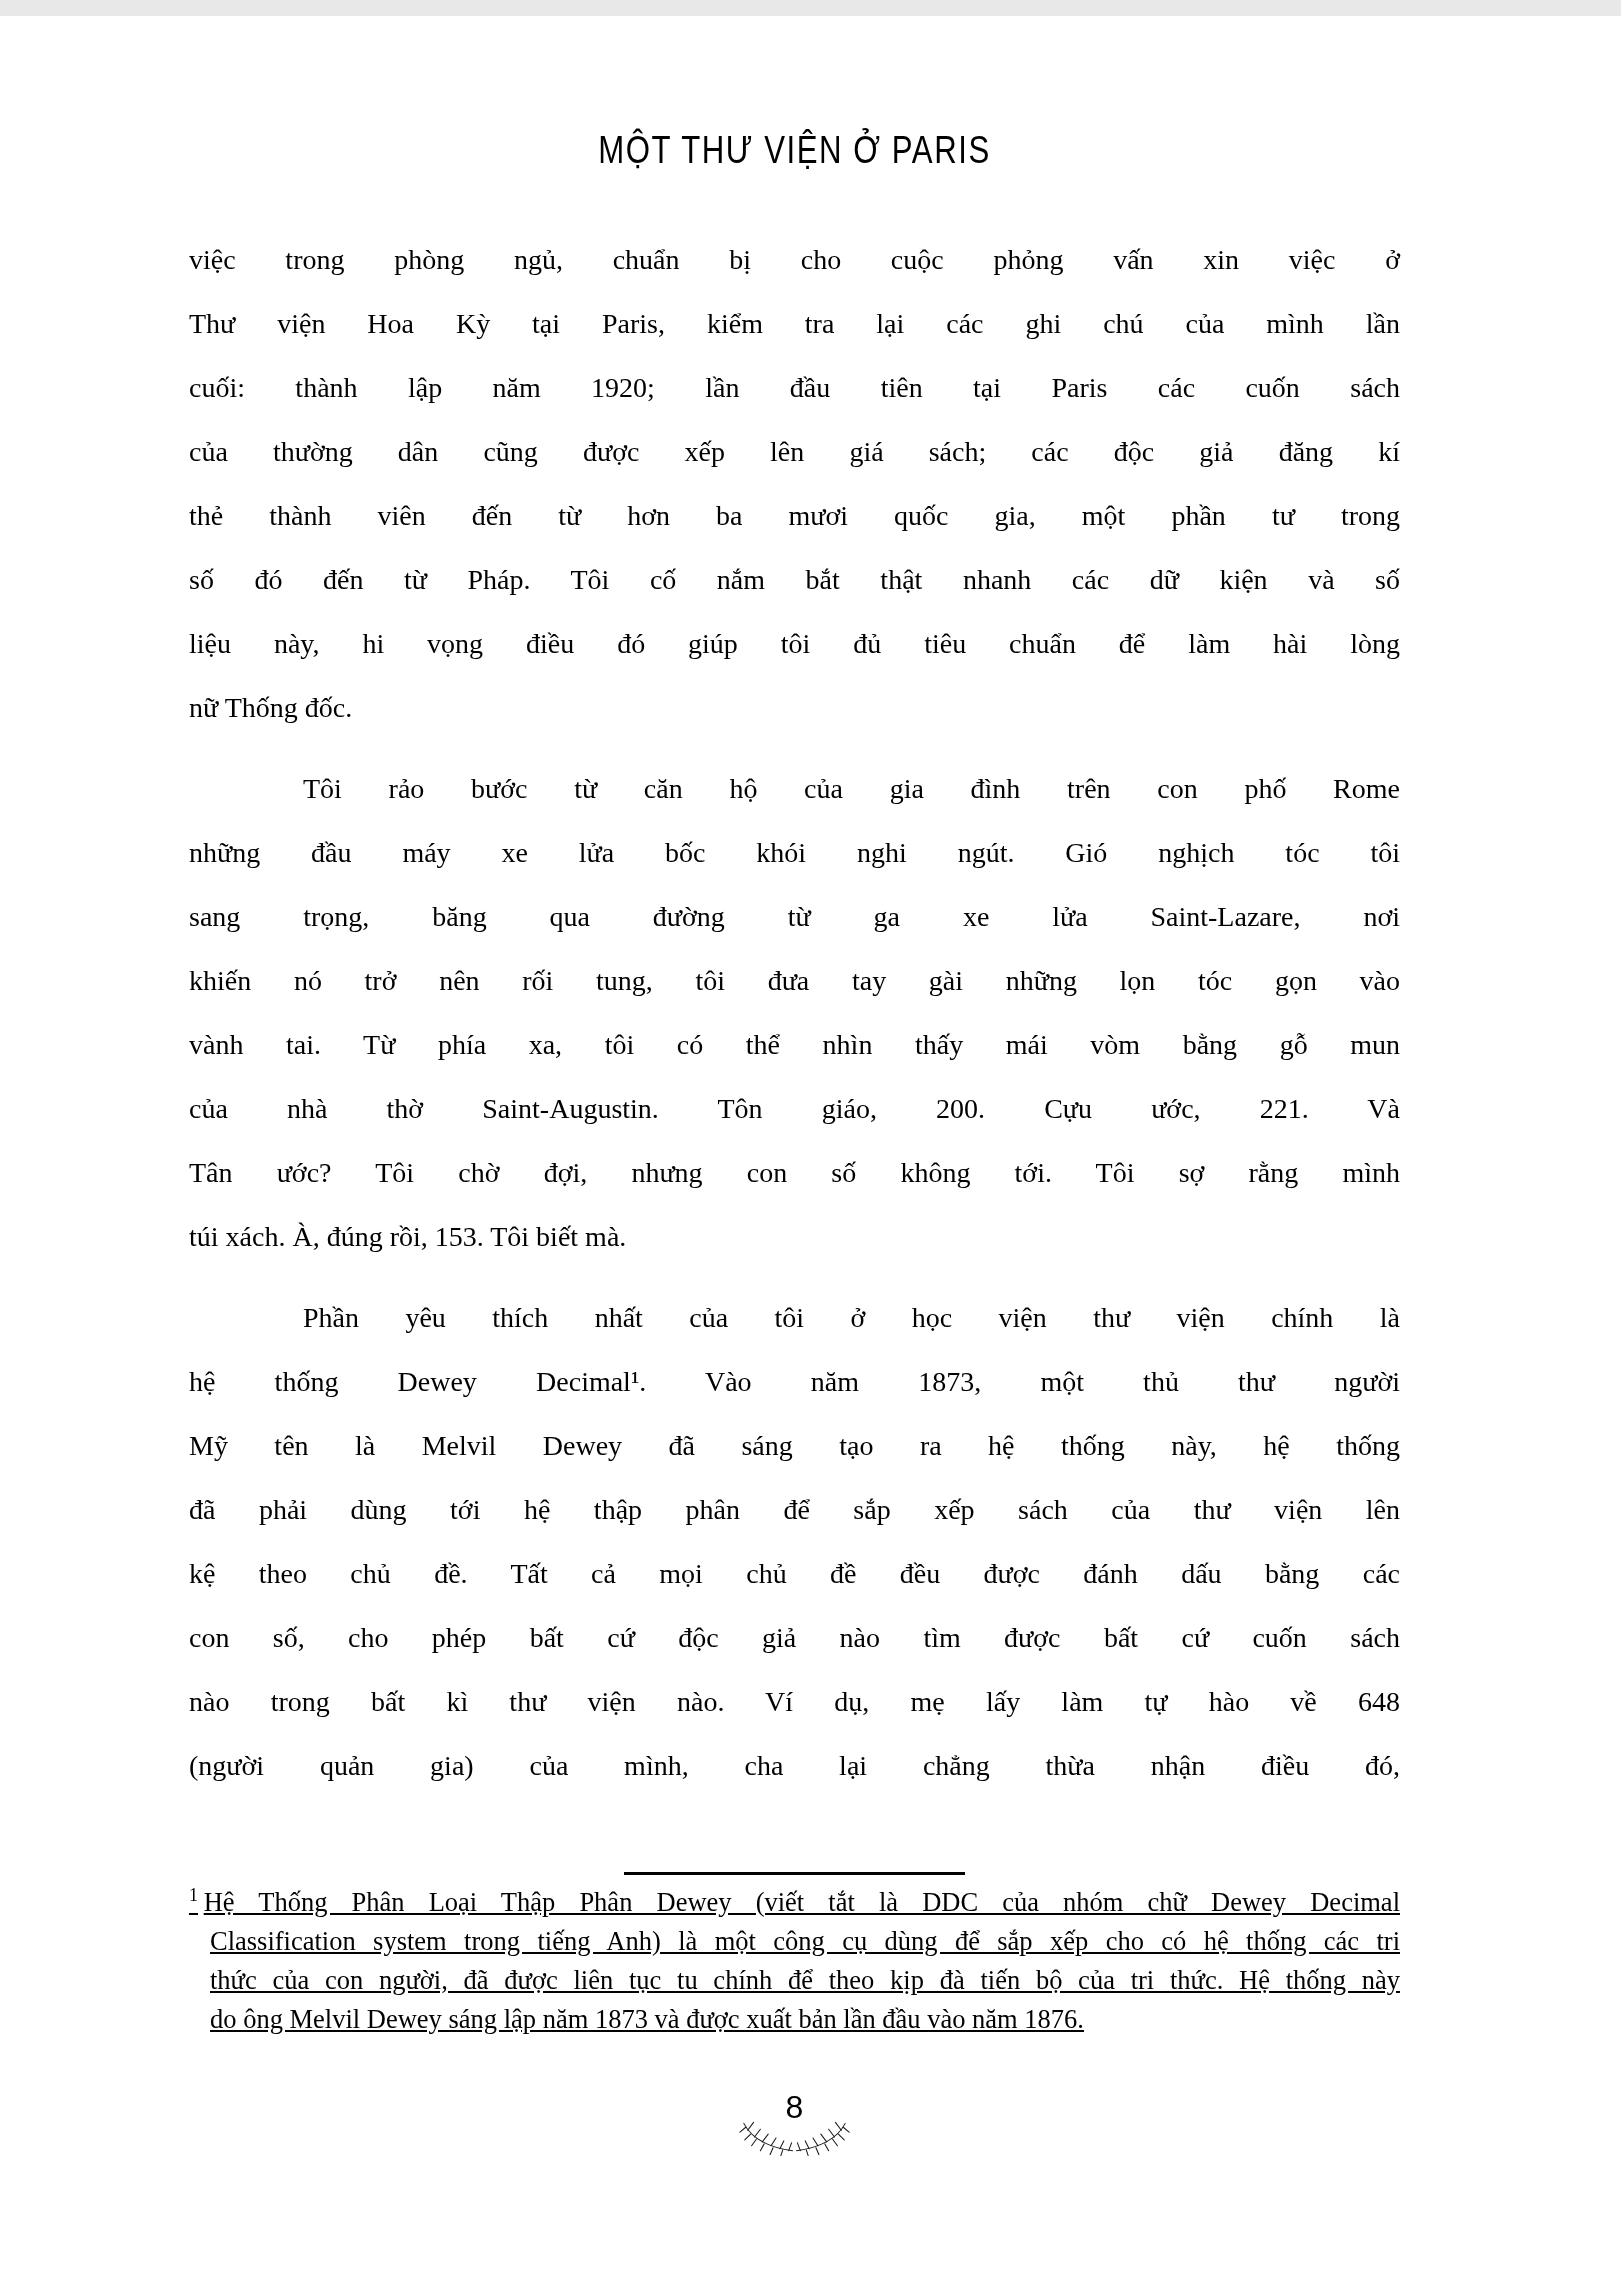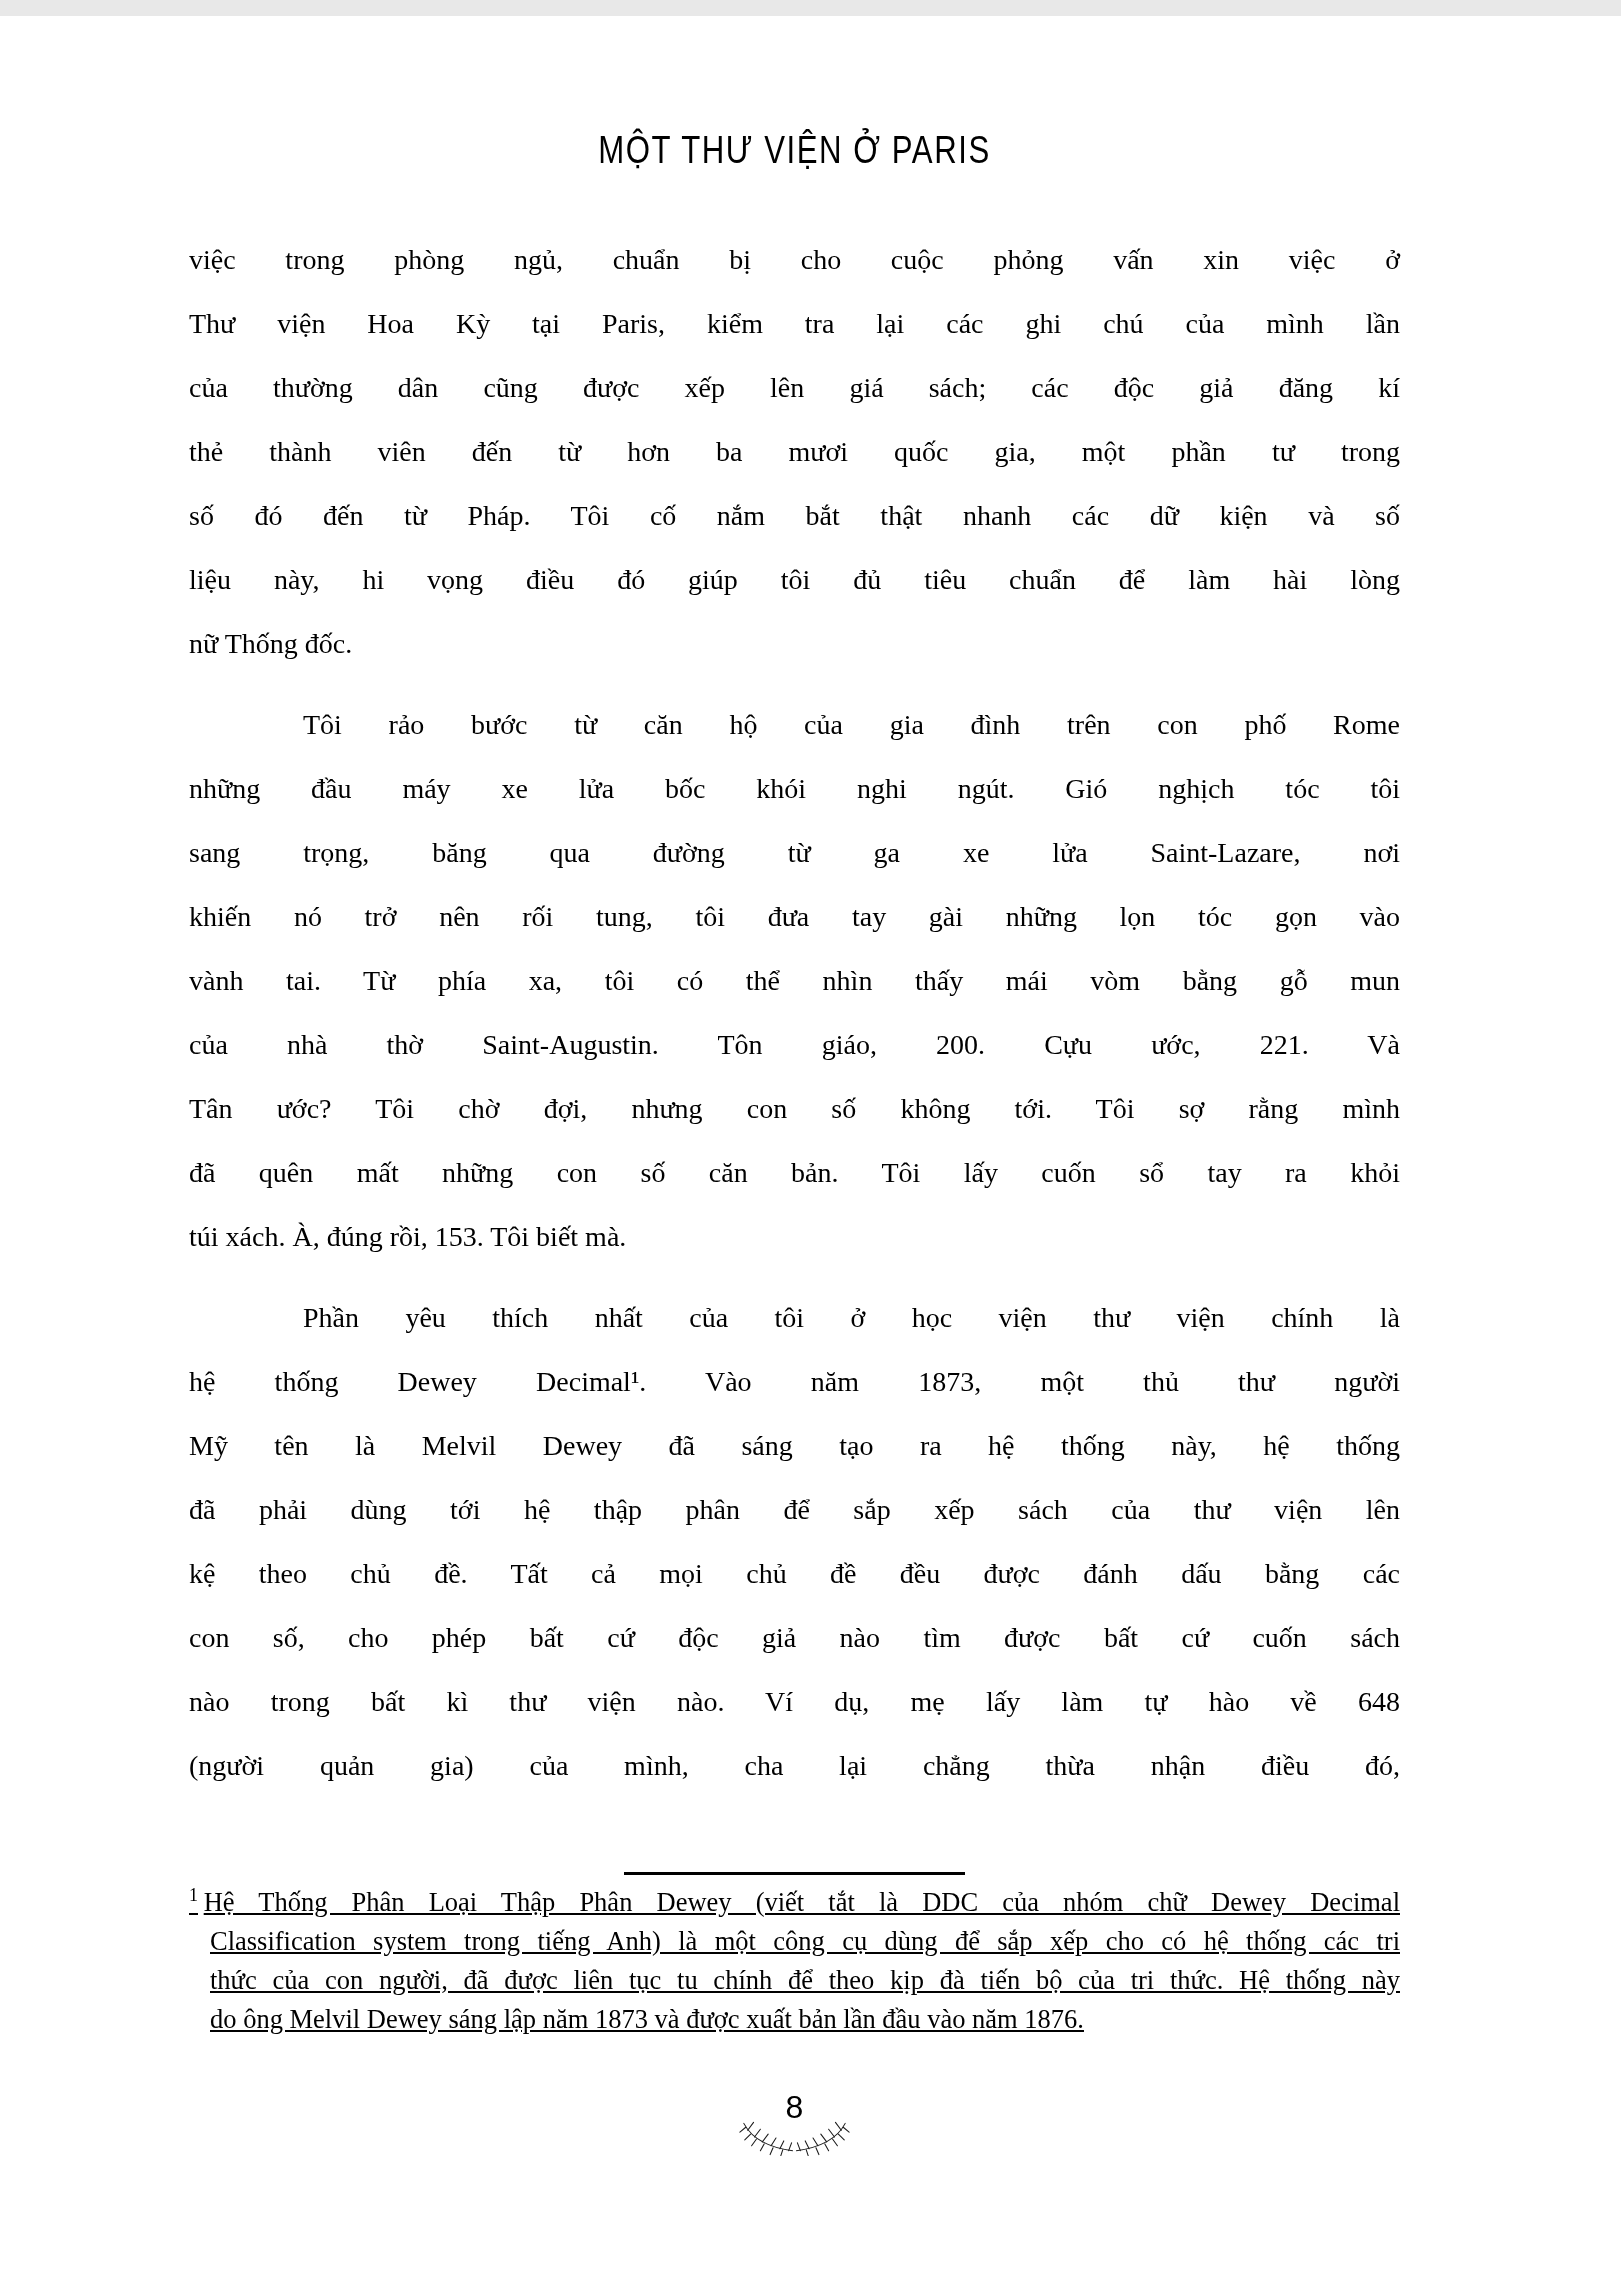--- a/index.html
+++ b/index.html
@@ -74,36 +74,36 @@
 <body>
 
 <div class="page">
   <div class="content">
 
     <div class="chapter-title">MỘT THƯ VIỆN Ở PARIS</div>
 
     <div class="para first">
         <div class="line">việc trong phòng ngủ, chuẩn bị cho cuộc phỏng vấn xin việc ở</div>
         <div class="line">Thư viện Hoa Kỳ tại Paris, kiểm tra lại các ghi chú của mình lần</div>
+        <div class="line">cuối: thành lập năm 1920; lần đầu tiên tại Paris các cuốn sách</div>
         <div class="line">của thường dân cũng được xếp lên giá sách; các độc giả đăng kí</div>
         <div class="line">thẻ thành viên đến từ hơn ba mươi quốc gia, một phần tư trong</div>
         <div class="line">số đó đến từ Pháp. Tôi cố nắm bắt thật nhanh các dữ kiện và số</div>
         <div class="line">liệu này, hi vọng điều đó giúp tôi đủ tiêu chuẩn để làm hài lòng</div>
         <div class="line">nữ Thống đốc.</div>
       </div>
 
     <div class="para indent-first">
         <div class="line">Tôi rảo bước từ căn hộ của gia đình trên con phố Rome</div>
         <div class="line">những đầu máy xe lửa bốc khói nghi ngút. Gió nghịch tóc tôi</div>
         <div class="line">sang trọng, băng qua đường từ ga xe lửa Saint-Lazare, nơi</div>
         <div class="line">khiến nó trở nên rối tung, tôi đưa tay gài những lọn tóc gọn vào</div>
         <div class="line">vành tai. Từ phía xa, tôi có thể nhìn thấy mái vòm bằng gỗ mun</div>
         <div class="line">của nhà thờ Saint-Augustin. Tôn giáo, 200. Cựu ước, 221. Và</div>
         <div class="line">Tân ước? Tôi chờ đợi, nhưng con số không tới. Tôi sợ rằng mình</div>
-        <div class="line">đã quên mất những con số căn bản. Tôi lấy cuốn sổ tay ra khỏi</div>
         <div class="line">túi xách. À, đúng rồi, 153. Tôi biết mà.</div>
       </div>
 
     <div class="para indent-first justify-all">
         <div class="line">Phần yêu thích nhất của tôi ở học viện thư viện chính là</div>
         <div class="line">hệ thống Dewey Decimal¹. Vào năm 1873, một thủ thư người</div>
         <div class="line">Mỹ tên là Melvil Dewey đã sáng tạo ra hệ thống này, hệ thống</div>
         <div class="line">đã phải dùng tới hệ thập phân để sắp xếp sách của thư viện lên</div>
         <div class="line">kệ theo chủ đề. Tất cả mọi chủ đề đều được đánh dấu bằng các</div>
         <div class="line">con số, cho phép bất cứ độc giả nào tìm được bất cứ cuốn sách</div>

